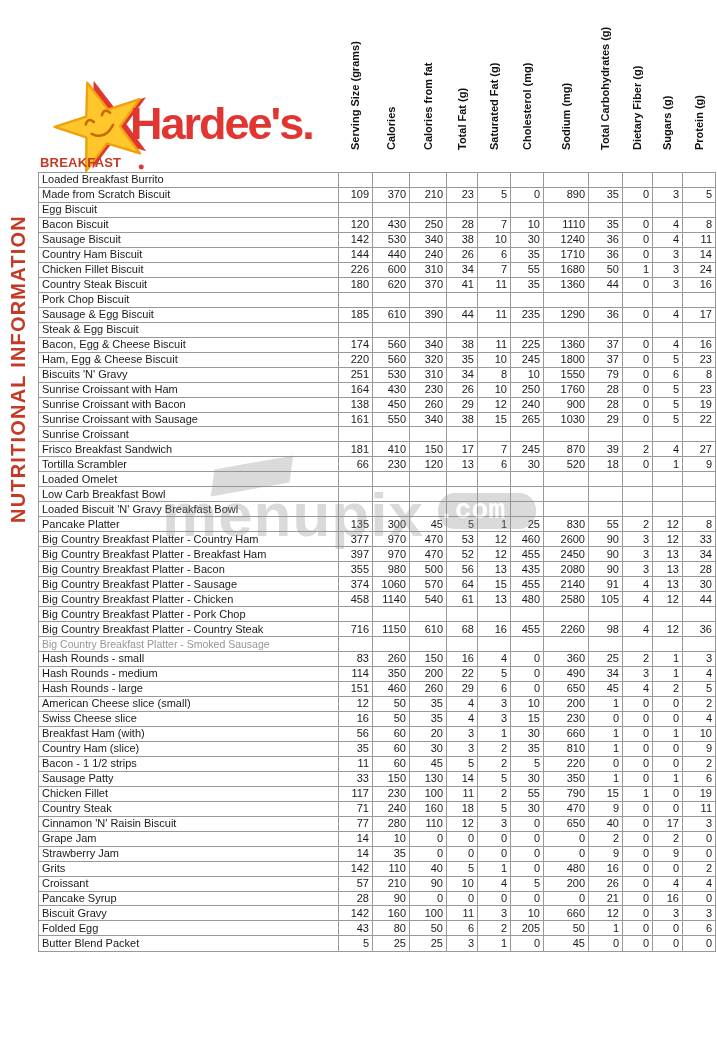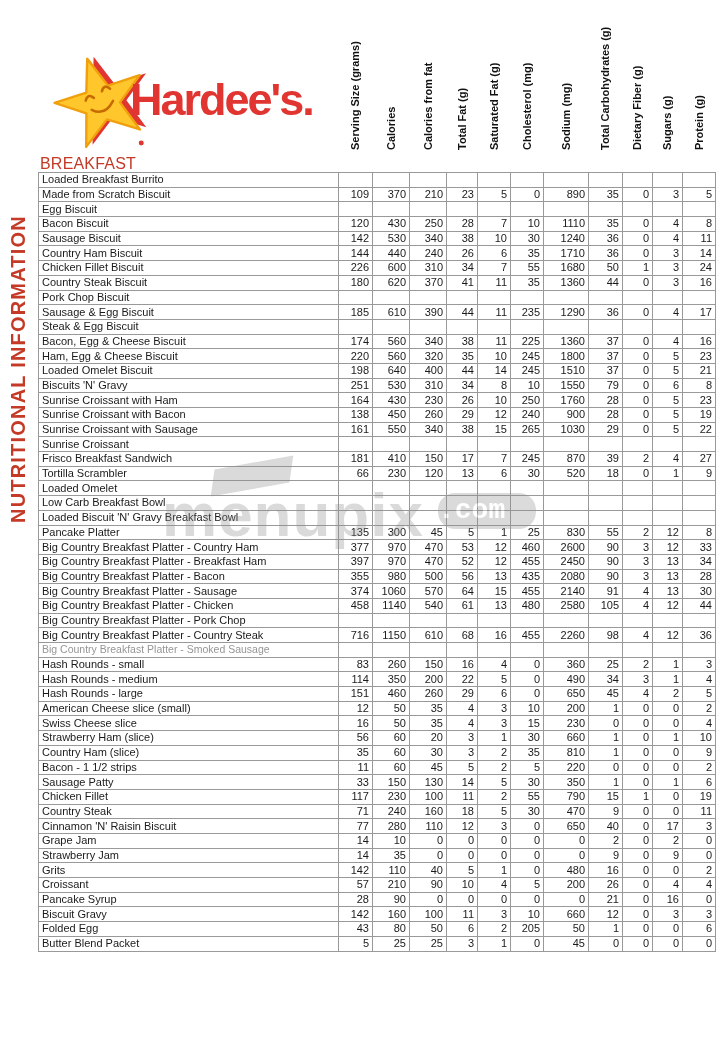--- a/index.html
+++ b/index.html
@@ -9,32 +9,32 @@
     --table-border:#999999;
     --watermark-gray:#8e8e8e;
     --muted-text:#969696;
   }
   *{margin:0;padding:0;box-sizing:border-box;}
   html,body{background:#fff;}
   body{font-family:"Liberation Sans",sans-serif;color:#1a1a1a;}
   .page{position:relative;width:717px;height:1054px;background:#fff;overflow:hidden;}
 
   
-  .logo{position:absolute;left:52px;top:48px;width:270px;height:100px;}
+  .logo{position:absolute;left:52px;top:72px;width:270px;height:100px;}
   .star-wrap{position:absolute;left:0;top:0;width:96px;height:100px;}
   .brand-text{position:absolute;left:78px;top:26px;font-size:45px;font-weight:bold;
     color:var(--brand-red);letter-spacing:-2px;font-family:"Liberation Sans",sans-serif;}
 
   
   .side-label{position:absolute;left:7px;top:523px;transform:rotate(-90deg);
     transform-origin:0 0;white-space:nowrap;font-weight:bold;font-size:20px;
     letter-spacing:1.2px;color:var(--accent-red);}
 
   
-  .section-header{position:absolute;left:40px;top:155px;font-size:16px;font-weight:normal;
+  .section-header{position:absolute;left:40px;top:155px;font-size:13px;font-weight:bold;
     color:var(--accent-red);letter-spacing:0.2px;}
 
   
   .col-header{position:absolute;transform:rotate(-90deg);transform-origin:0 0;
     white-space:nowrap;font-size:11px;font-weight:bold;color:#111;}
 
   
   table.nutrition{position:absolute;left:38px;top:172px;width:677px;height:780px;
     border-collapse:collapse;table-layout:fixed;}
   table.nutrition td{border:1px solid var(--table-border);font-size:11px;
@@ -290,34 +290,20 @@
           <td class="val">35</td>
           <td class="val">10</td>
           <td class="val">245</td>
           <td class="val">1800</td>
           <td class="val">37</td>
           <td class="val">0</td>
           <td class="val">5</td>
           <td class="val">23</td>
         </tr>
         <tr>
-          <td class="item-name">Loaded Omelet Biscuit</td>
-          <td class="val">198</td>
-          <td class="val">640</td>
-          <td class="val">400</td>
-          <td class="val">44</td>
-          <td class="val">14</td>
-          <td class="val">245</td>
-          <td class="val">1510</td>
-          <td class="val">37</td>
-          <td class="val">0</td>
-          <td class="val">5</td>
-          <td class="val">21</td>
-        </tr>
-        <tr>
           <td class="item-name">Biscuits 'N' Gravy</td>
           <td class="val">251</td>
           <td class="val">530</td>
           <td class="val">310</td>
           <td class="val">34</td>
           <td class="val">8</td>
           <td class="val">10</td>
           <td class="val">1550</td>
           <td class="val">79</td>
           <td class="val">0</td>
@@ -640,21 +626,21 @@
           <td class="val">4</td>
           <td class="val">3</td>
           <td class="val">15</td>
           <td class="val">230</td>
           <td class="val">0</td>
           <td class="val">0</td>
           <td class="val">0</td>
           <td class="val">4</td>
         </tr>
         <tr>
-          <td class="item-name">Strawberry Ham (slice)</td>
+          <td class="item-name">Breakfast Ham (with)</td>
           <td class="val">56</td>
           <td class="val">60</td>
           <td class="val">20</td>
           <td class="val">3</td>
           <td class="val">1</td>
           <td class="val">30</td>
           <td class="val">660</td>
           <td class="val">1</td>
           <td class="val">0</td>
           <td class="val">1</td>

